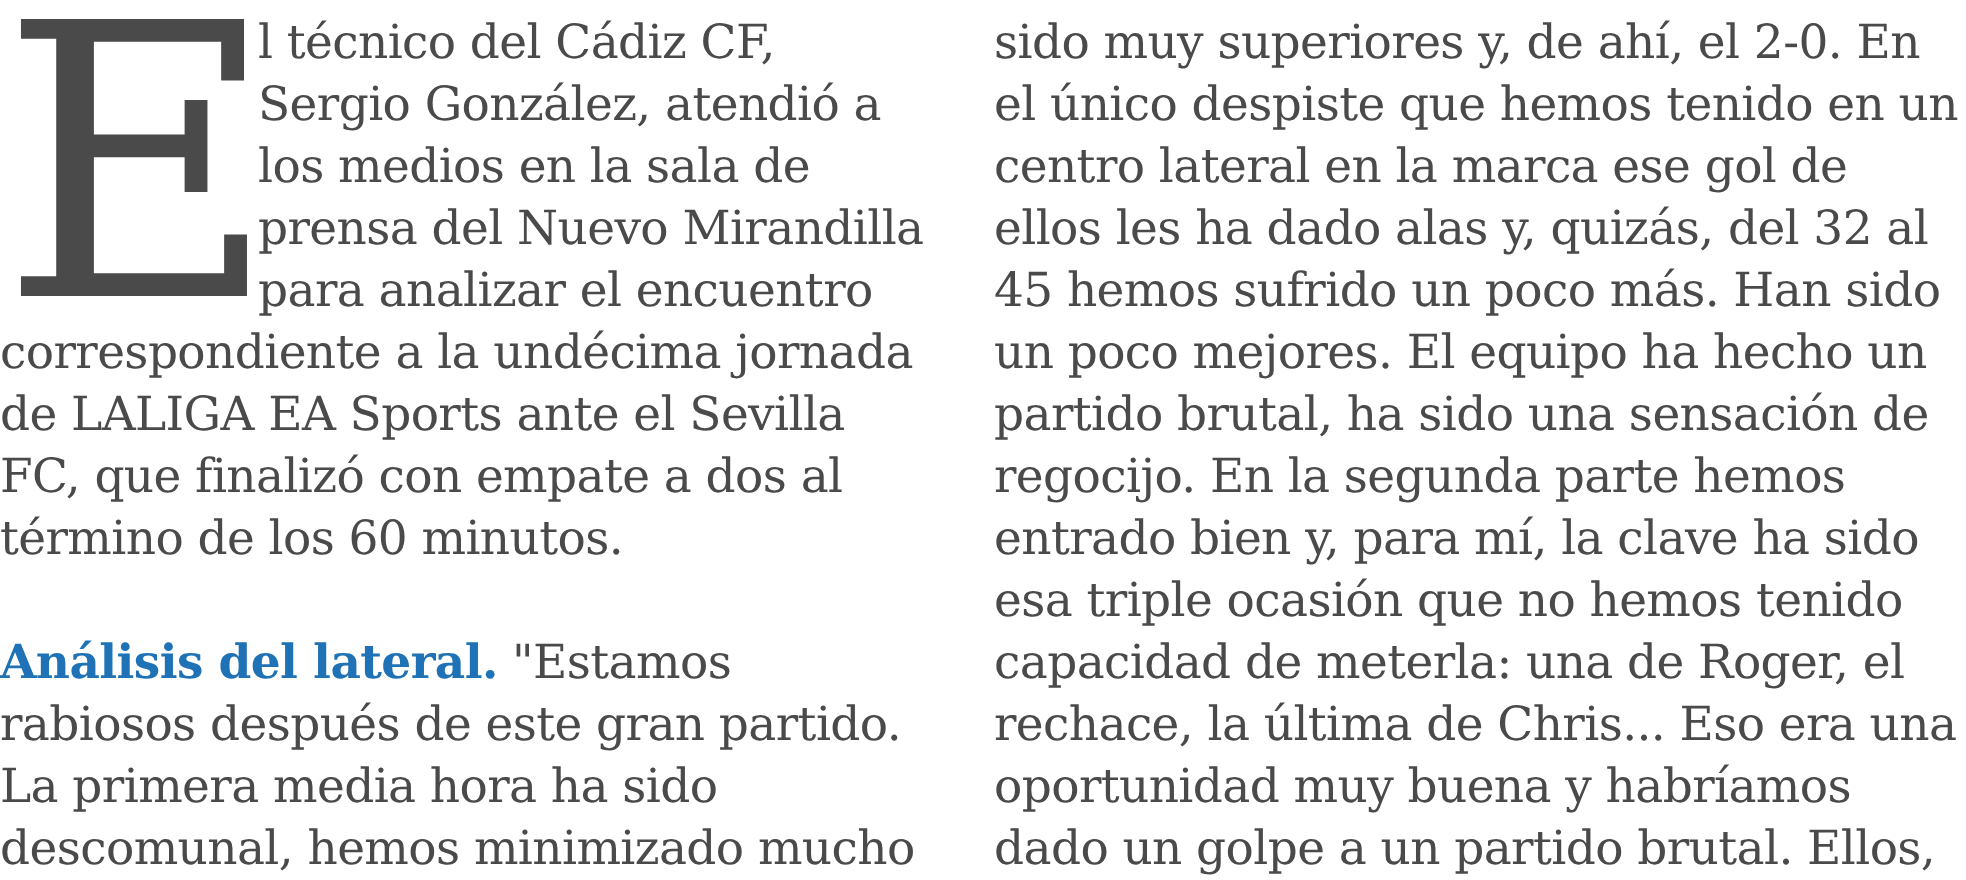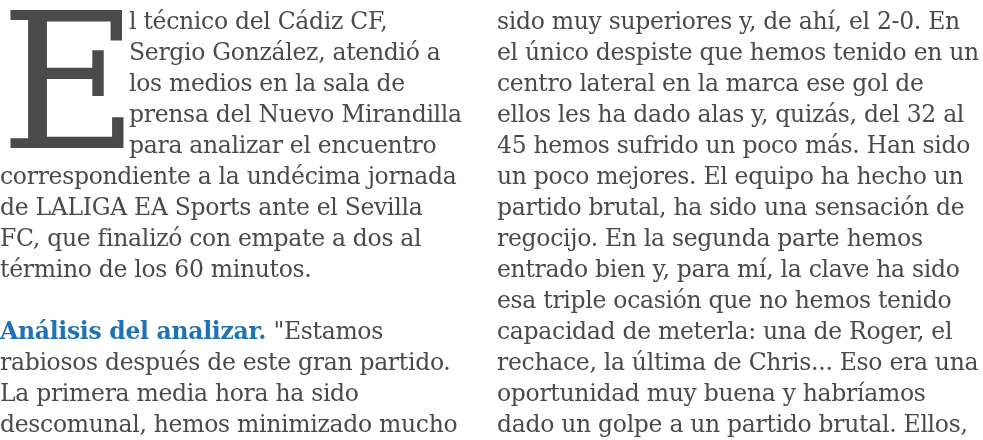--- a/index.html
+++ b/index.html
@@ -41,19 +41,19 @@
 </style>
 </head>
 <body>
 
 <div class="page">
   <div class="col-left">
     <p class="para-intro" lang="es">
       <span class="dropcap">E</span><span>l técnico del Cádiz CF, Sergio González, atendió a los medios en la sala de prensa del Nuevo Mirandilla para analizar el encuentro correspondiente a la undécima jornada de LALIGA EA Sports ante el Sevilla FC, que finalizó con empate a dos al término de los 60 minutos.</span>
     </p>
     <p class="para-analysis" lang="es">
-      <span class="lead">Análisis del analizar.</span><span> "Estamos rabiosos después de este gran partido. La primera media hora ha sido descomunal, hemos minimizado mucho al Sevilla. Hemos</span>
+      <span class="lead">Análisis del lateral.</span><span> "Estamos rabiosos después de este gran partido. La primera media hora ha sido descomunal, hemos minimizado mucho al Sevilla. Hemos</span>
     </p>
   </div>
   <div class="col-right">
     <p lang="es">sido muy superiores y, de ahí, el 2-0. En el único despiste que hemos tenido en un centro lateral en la marca ese gol de ellos les ha dado alas y, quizás, del 32 al 45 hemos sufrido un poco más. Han sido un poco mejores. El equipo ha hecho un partido brutal, ha sido una sensación de regocijo. En la segunda parte hemos entrado bien y, para mí, la clave ha sido esa triple ocasión que no hemos tenido capacidad de meterla: una de Roger, el rechace, la última de Chris... Eso era una oportunidad muy buena y habríamos dado un golpe a un partido brutal. Ellos,</p>
   </div>
 </div>
 
 </body></html>

